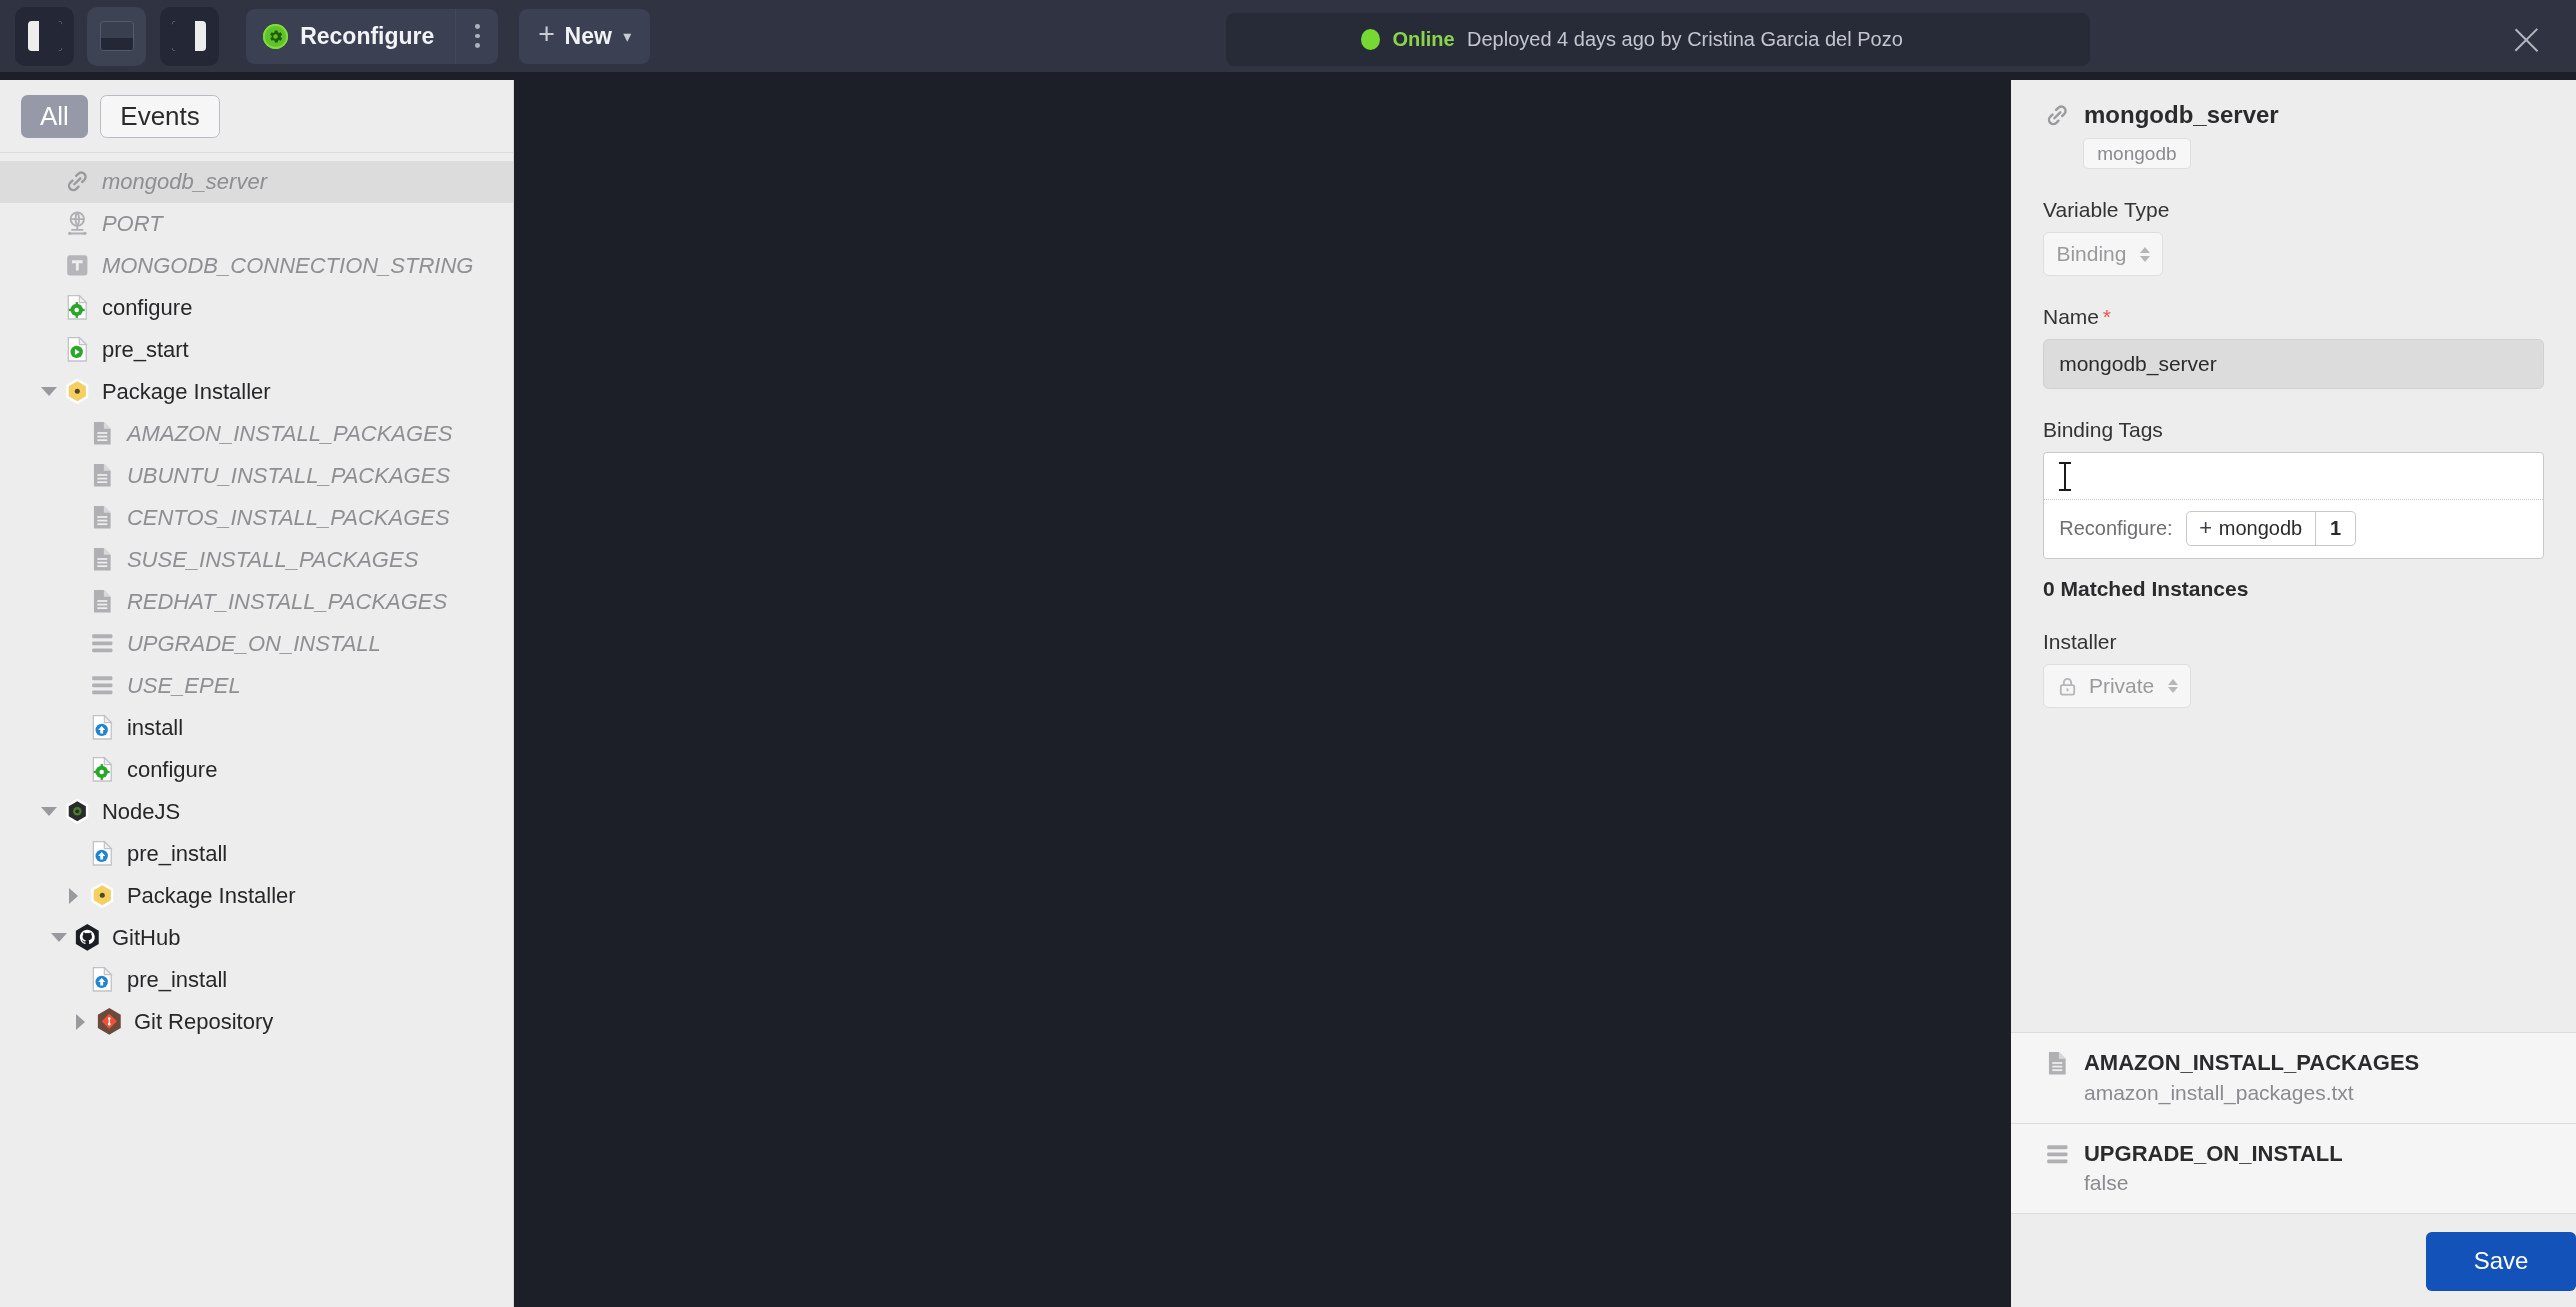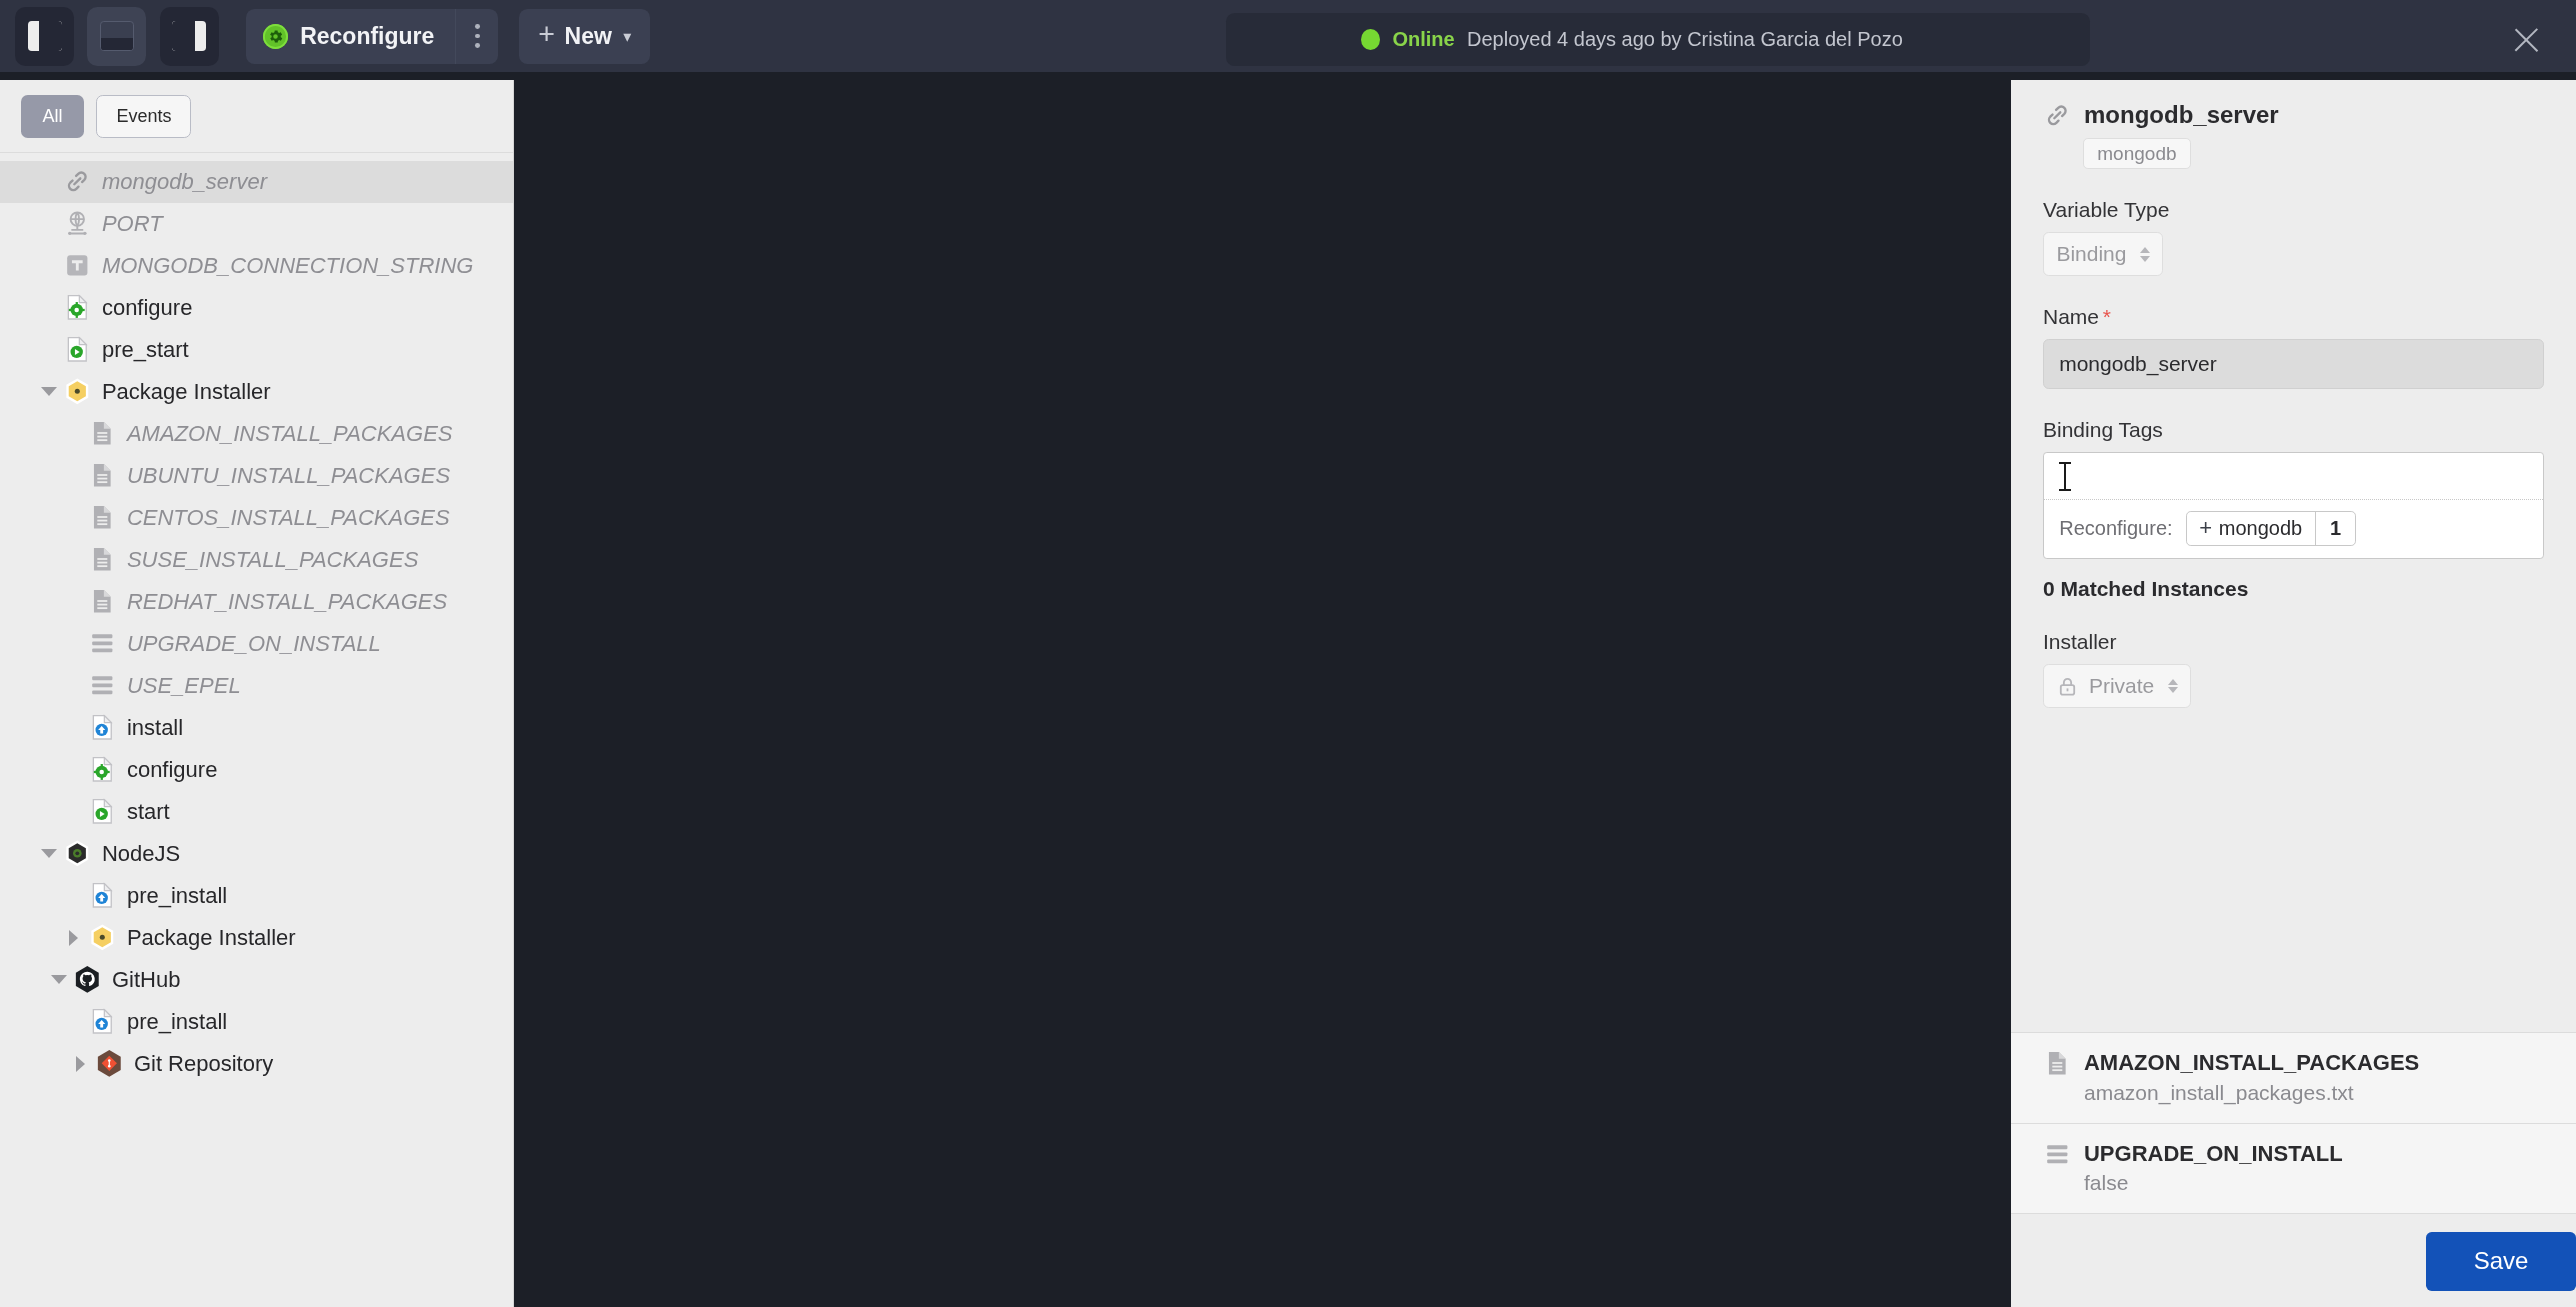--- a/index.html
+++ b/index.html
@@ -95,21 +95,21 @@
     overflow: hidden;
   }
   .filter-bar {
     height: 73px; display: flex; align-items: center; gap: 12.4px;
     padding-left: 21px;
     border-bottom: 1px solid #dcdcdc;
   }
   .chip {
     height: 43px; min-width: 63px; padding: 0 19px;
     border-radius: 6.7px; display:flex; align-items:center; justify-content:center;
-    font-size: 18px; cursor: pointer;
+    font-size: 26px; cursor: pointer;
   }
   .chip.active { background: #9699a8; color: #ffffff; font-weight: 400; }
   .chip.ghost { background: #f6f6f6; color: #2b2b2b; border: 1px solid #b9bcc6; }
 
   .tree { padding-top: 7.6px; }
   .tnode {
     height: 42px; display: flex; align-items: center;
     font-size: 22px; color: #27272a; cursor: pointer;
     white-space: nowrap;
   }
@@ -484,32 +484,20 @@
             <circle cx="11.5" cy="14.2" r="1.9" fill="#fff"></circle>
             <g fill="#2aa62a">
               <rect x="10.6" y="7.6" width="1.9" height="3"></rect>
               <rect x="10.6" y="17.9" width="1.9" height="3"></rect>
               <rect x="4.9" y="13.3" width="3" height="1.9"></rect>
               <rect x="15.2" y="13.3" width="3" height="1.9"></rect>
             </g>
           </svg>
         </span>
         <span>configure</span>
-      </div>
-      <div class="tnode" style="padding-left: 63px;">
-        <span class="caret none"></span>
-        <span class="ticon">
-          <svg viewBox="0 0 24 24">
-            <path d="M4.5 2.2h9.2l5.8 5.8v13.8H4.5z" fill="#fff" stroke="#c2c2c6" stroke-width="1.1"></path>
-            <path d="M13.7 2.2l5.8 5.8h-5.8z" fill="#eeeef0" stroke="#c2c2c6" stroke-width="1"></path>
-            <circle cx="11.5" cy="14.2" r="5.2" fill="#2aa62a"></circle>
-            <path d="M10 11.7l4 2.5-4 2.5z" fill="#fff"></path>
-          </svg>
-        </span>
-        <span>start</span>
       </div>
       <div class="tnode" style="padding-left: 38px;">
         <span class="caret down"></span>
         <span class="ticon">
           <svg viewBox="0 0 24 24">
             <path d="M12 1.2l9.2 5.4v10.8L12 22.8 2.8 17.4V6.6z" fill="#fff"></path>
             <path d="M12 3.6l7.2 4.2v8.4L12 20.4 4.8 16.2V7.8z" fill="#2b2b2b"></path>
             <circle cx="12" cy="12" r="3.6" fill="#4a7c2a"></circle>
             <circle cx="12" cy="12" r="1.6" fill="#2b2b2b"></circle>
           </svg>

